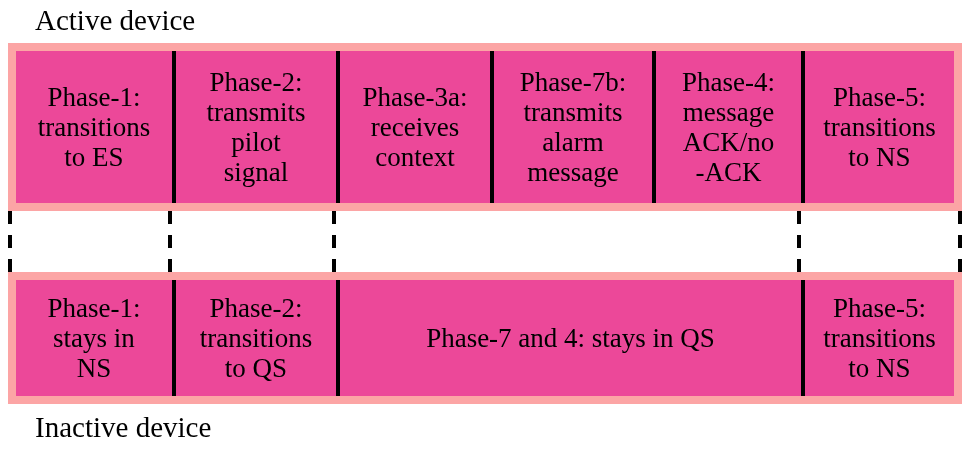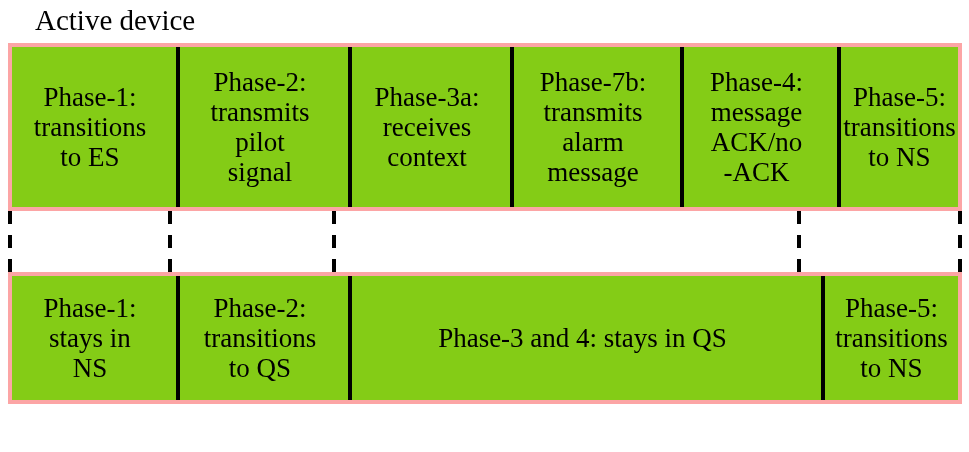--- a/index.html
+++ b/index.html
@@ -26,25 +26,24 @@
     white-space: nowrap;
     color: #000000;
   }
   .device-label.active { top: 4px; }
   .device-label.inactive { top: 411px; }
 
   .phase-table {
     position: absolute;
     left: 8px;
     width: 954px;
-    border: 4px solid #fca5a5;
+    border: 8px solid #fca5a5;
     box-sizing: border-box;
     display: grid;
-    background: #84cc16;
-    gap: 8px;
+    background: #ec4899;
   }
   .phase-table.top {
     top: 43px;
     height: 168px;
     grid-template-columns: 156px 164px 154px 162px 149px 1fr;
   }
   .phase-table.bottom {
     top: 272px;
     height: 132px;
     grid-template-columns: 156px 164px 465px 1fr;
@@ -121,20 +120,21 @@
     <div class="vdash" style="left:958px"></div>
   </div>
 
   <div class="phase-table bottom">
     <div class="cell">Phase-1:
 stays in
 NS</div>
     <div class="cell">Phase-2:
 transitions
 to QS</div>
-    <div class="cell">Phase-3 and 4: stays in QS</div>
+    <div class="cell">Phase-7 and 4: stays in QS</div>
     <div class="cell">Phase-5:
 transitions
 to NS</div>
   </div>
 
+  <div class="device-label inactive">Inactive device</div>
 
 </div>
 
 </body></html>

